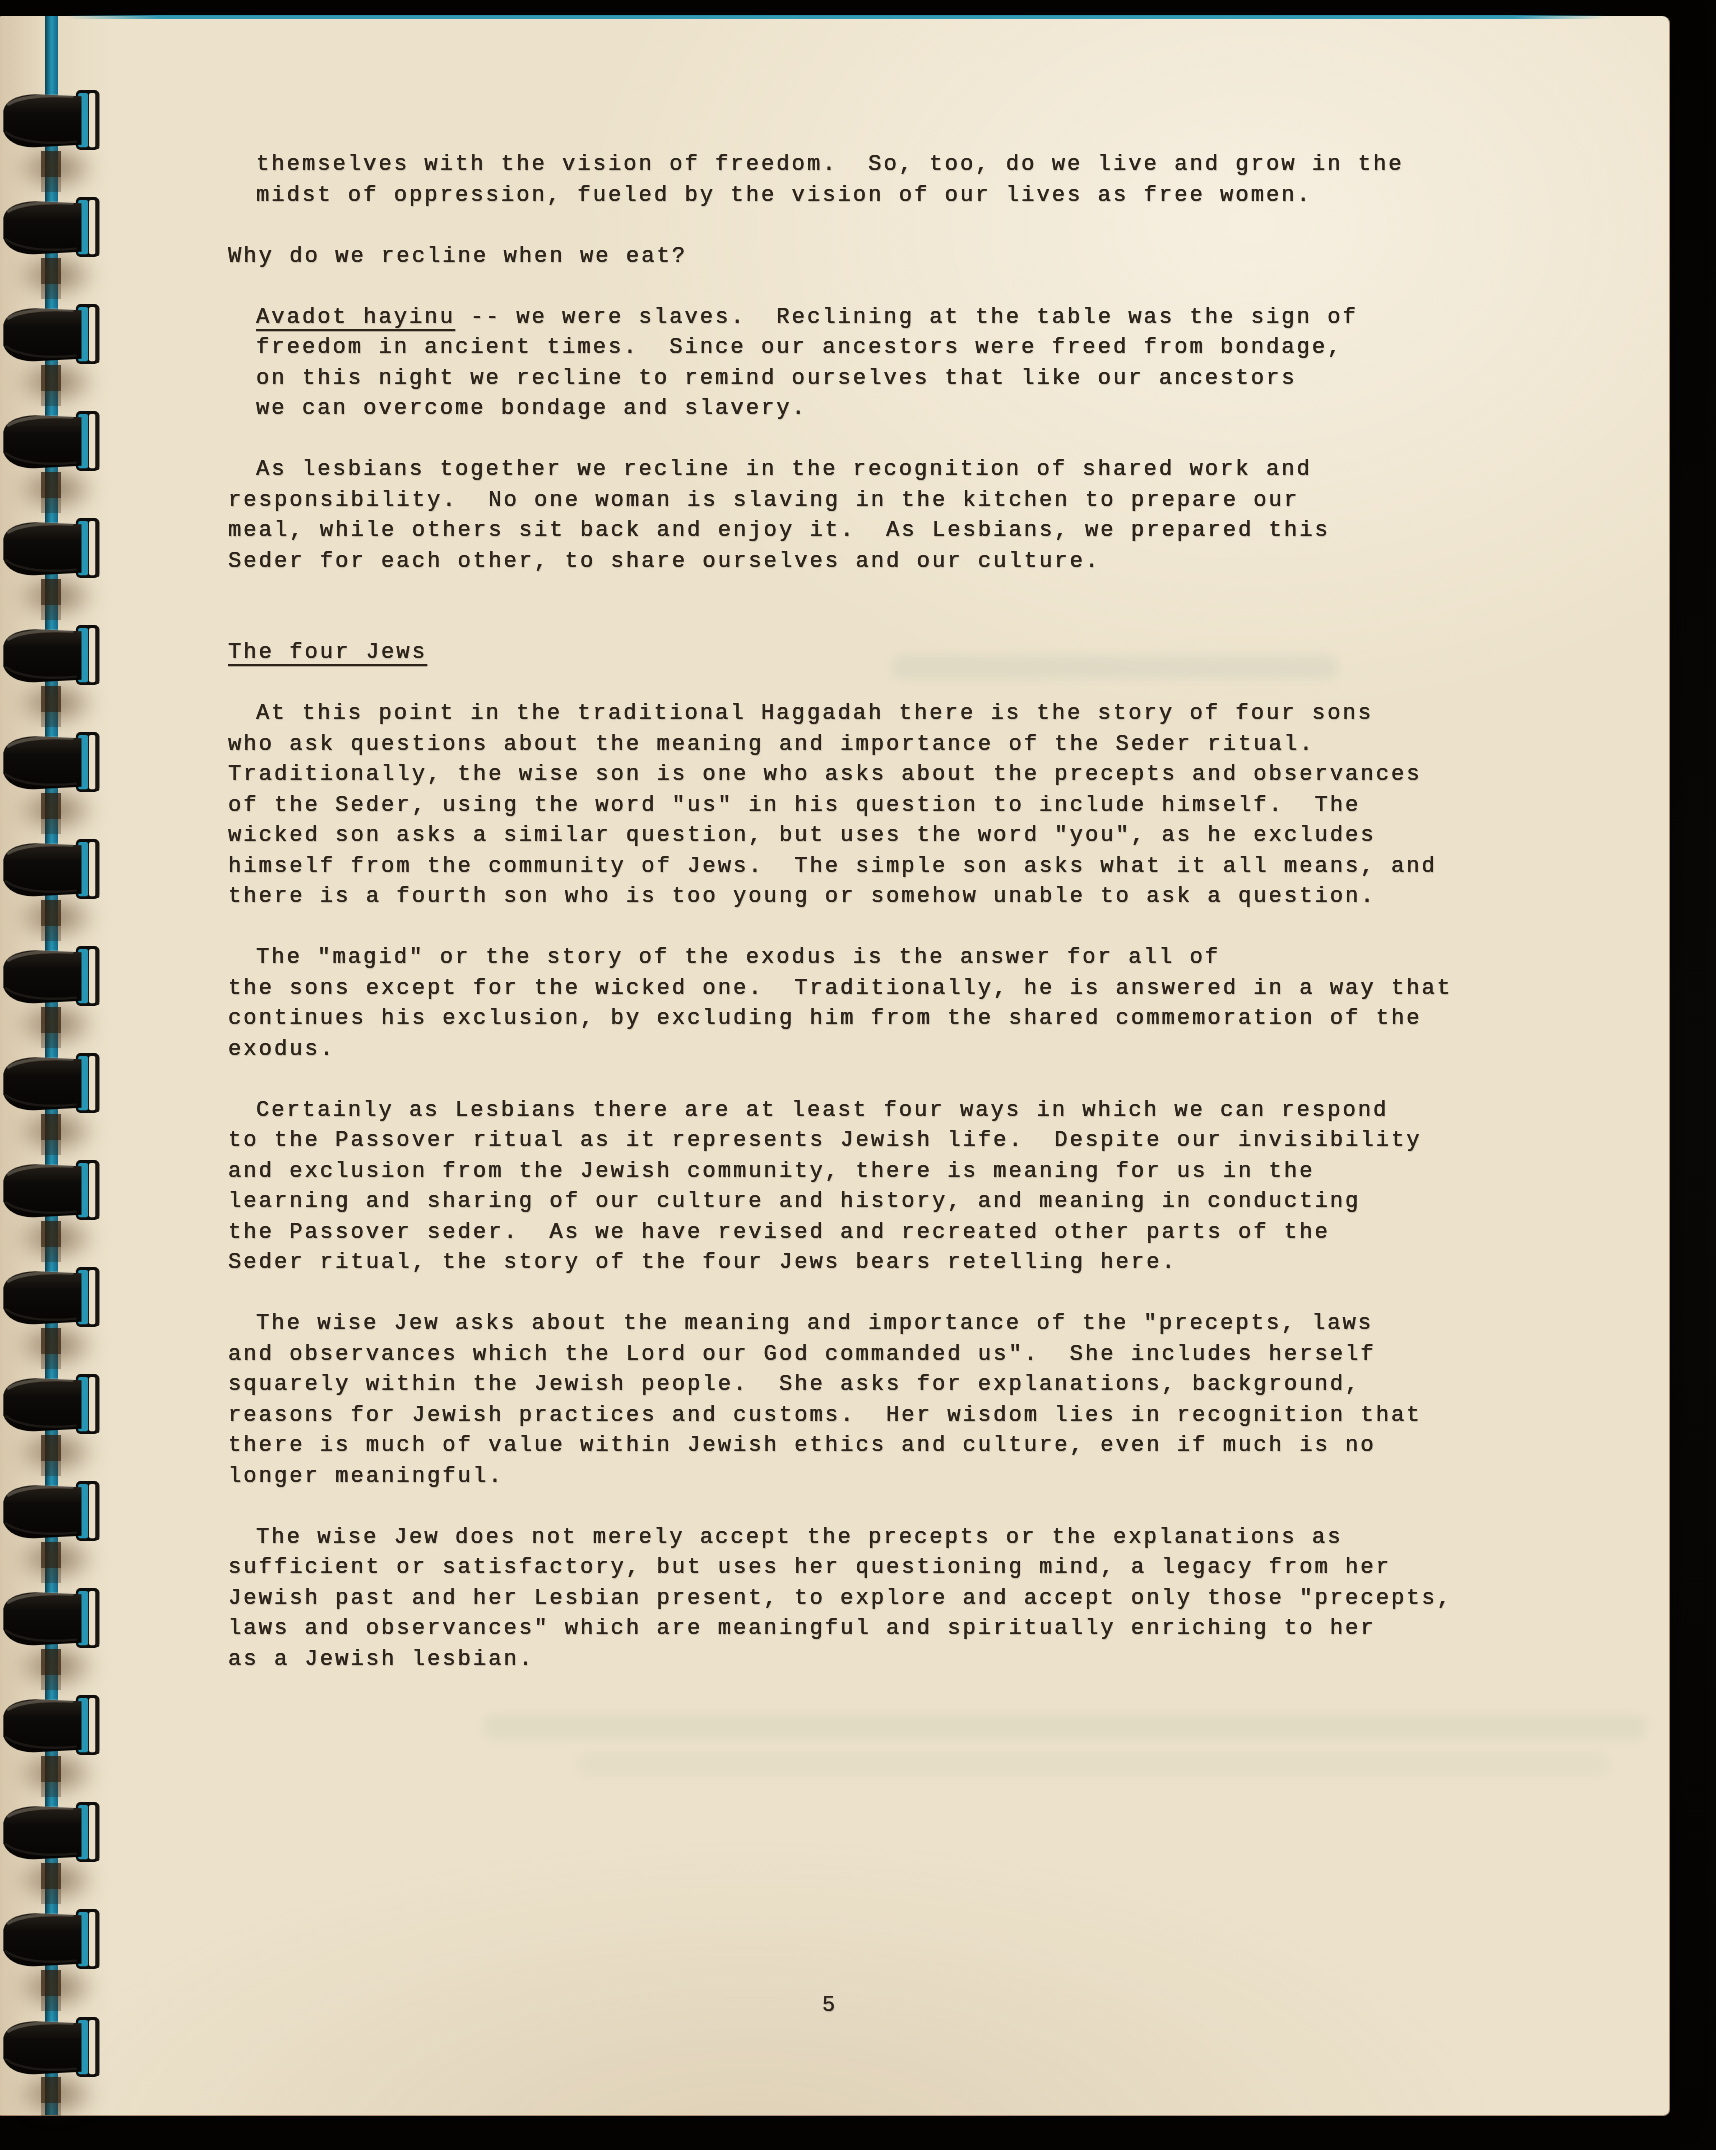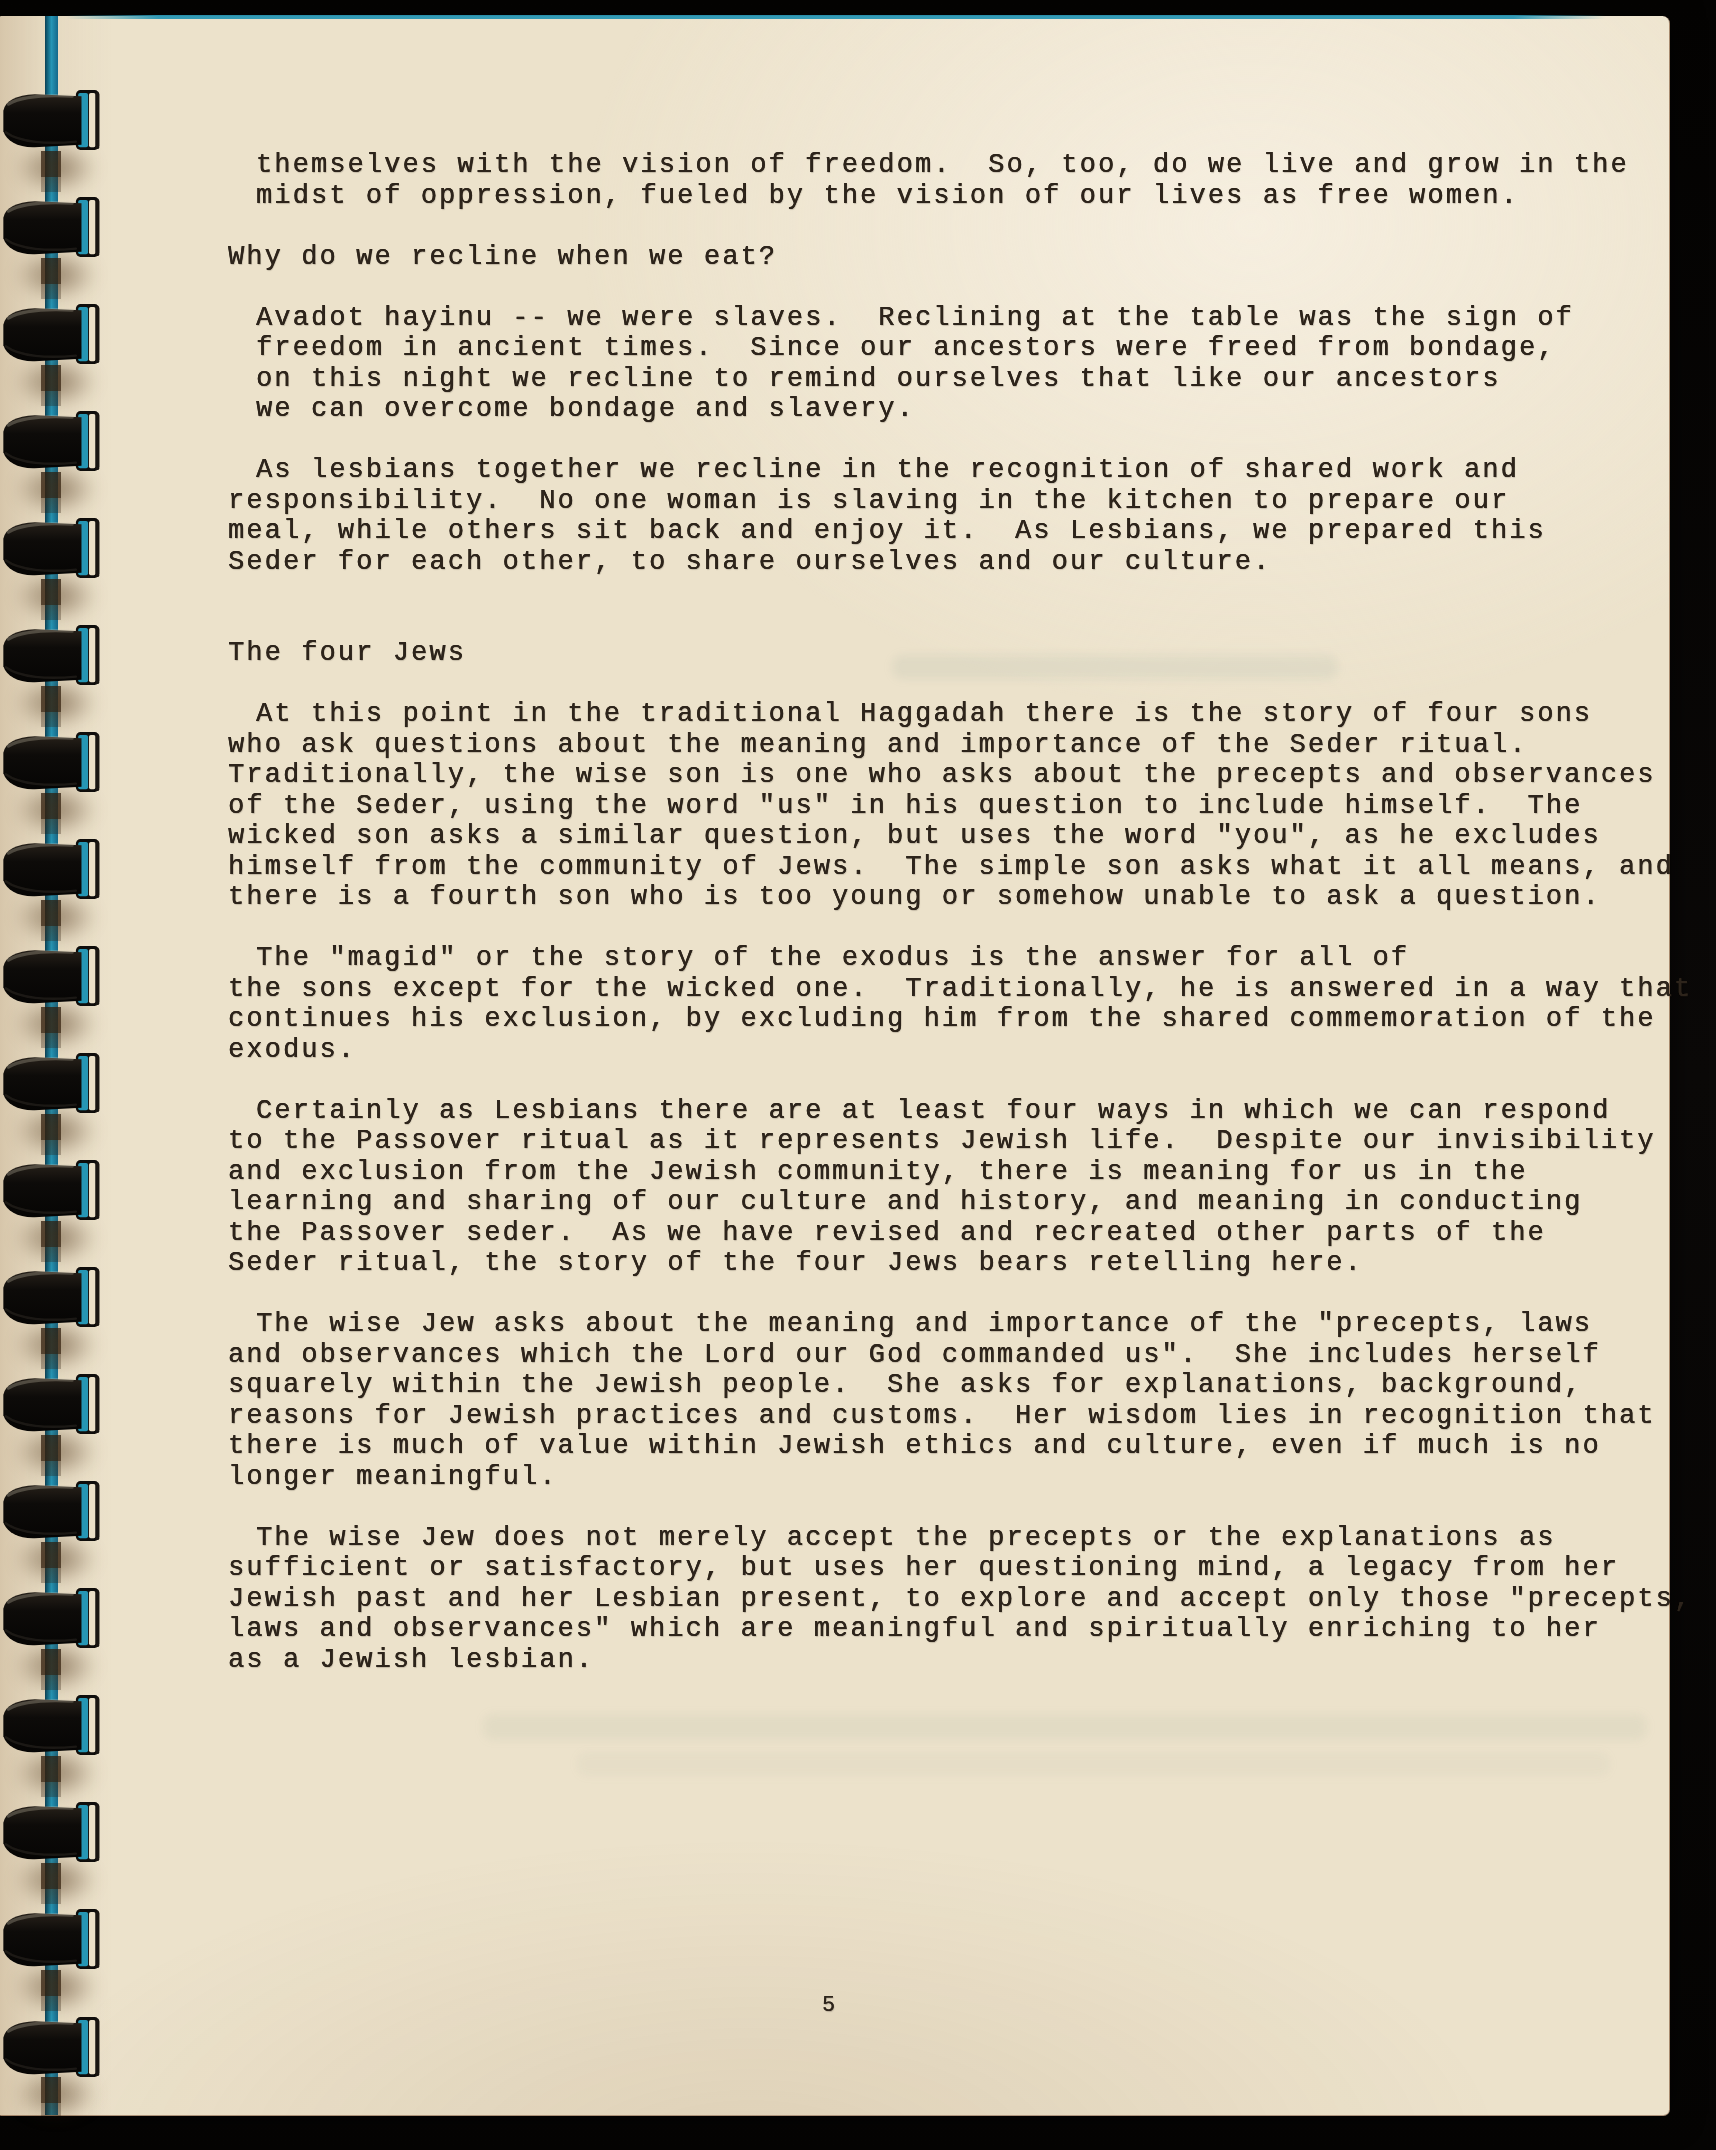--- a/index.html
+++ b/index.html
@@ -33,26 +33,26 @@
             rgba(38,22,8,0) 41px 107px);}
   .ring{position:absolute;left:0.9px;width:102px;height:63px;}
   .ring svg{display:block;width:100%;height:100%;overflow:visible;}
   .ring-shadow{position:absolute;left:14px;width:84px;height:52px;border-radius:50%;
          background:radial-gradient(closest-side, rgba(72,46,20,.55), rgba(72,46,20,0));
          filter:blur(7.5px);}
 
   
   .text{position:absolute;left:228px;top:150px;width:1361px;
         font-family:"Liberation Mono","DejaVu Sans Mono",monospace;
-        font-size:27px;line-height:30.5px;letter-spacing:2.1px;
+        font-size:22px;line-height:30.5px;letter-spacing:2.1px;
         color:#2d241b;white-space:pre;
         text-shadow:0.3px 0 0 currentColor, 0 0.3px 0 rgba(45,36,27,.55), 0.7px 0.7px 0.9px rgba(45,36,27,.22);}
   .row{height:30.5px;}
   .ind{padding-left:28px;}
-  .u{text-decoration-thickness:2.3px;text-underline-offset:6.1px;}
+  .u{text-decoration:underline;text-decoration-thickness:2.3px;text-underline-offset:6.1px;}
 
   .pagenum{position:absolute;left:822px;top:1990px;
         font-family:"Liberation Mono","DejaVu Sans Mono",monospace;
         font-size:21.6px;line-height:30.5px;color:#2d241b;
         text-shadow:0.3px 0 0 currentColor, 0.7px 0.7px 0.9px rgba(45,36,27,.25);}
 
   
   .smudge{position:absolute;border-radius:11.3px;filter:blur(4.2px);}
   .smudge.s1{left:892px;top:655px;width:446px;height:24.4px;background:rgba(122,150,138,.10);}
   .smudge.s2{left:483px;top:1714px;width:1164px;height:26px;background:rgba(128,150,132,.09);}

